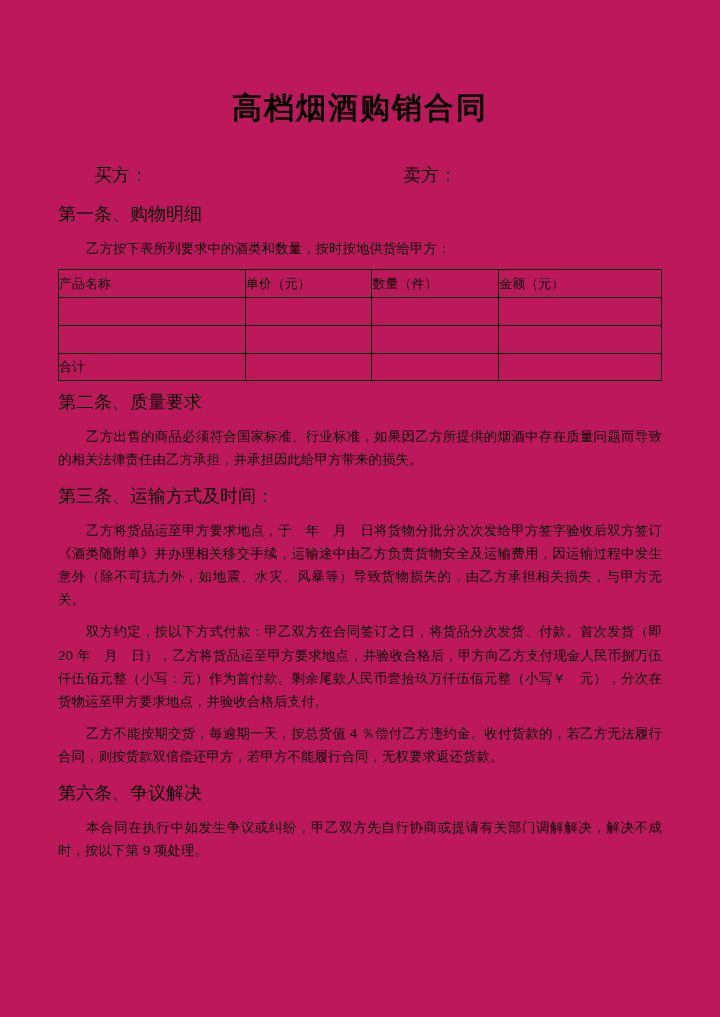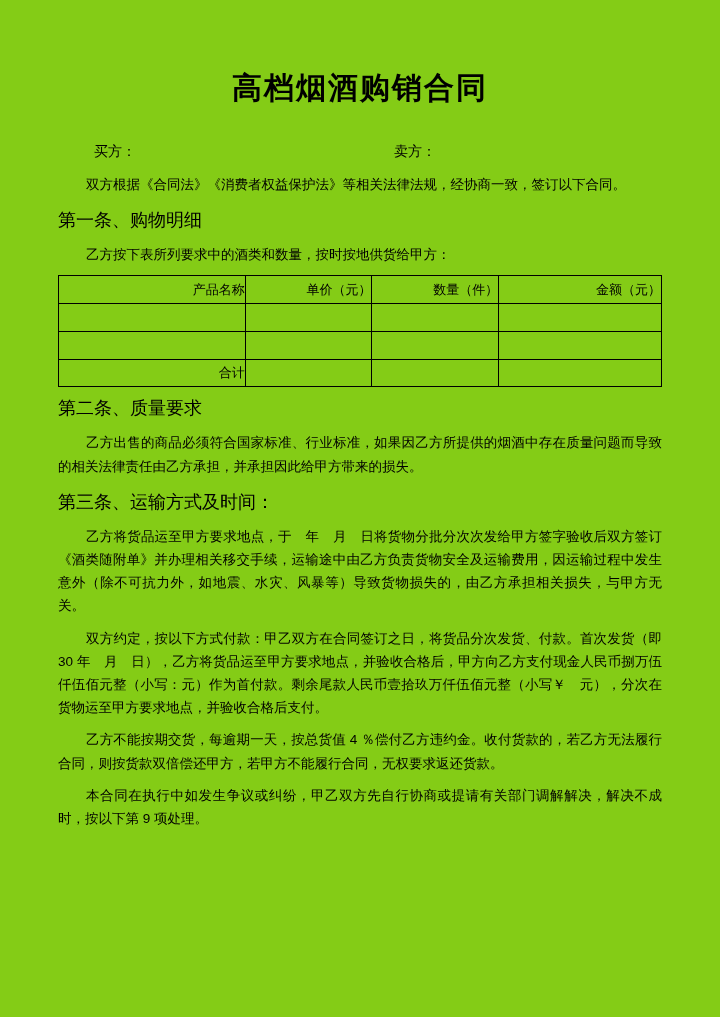--- a/index.html
+++ b/index.html
@@ -11,37 +11,38 @@
     width: 720px;
     height: 1017px;
     font-family: "Liberation Sans", sans-serif;
     color: #000000;
     overflow: hidden;
   }
   .page {
     width: 720px;
     height: 1017px;
     box-sizing: border-box;
-    padding: 40px 58px 20px 58px;
-    background: #84cc16;
+    padding: 60px 58px 20px 58px;
+    background: #be185d;
     position: relative;
   }
   .doc-title {
     text-align: center;
     font-size: 30px;
     font-weight: bold;
     letter-spacing: 2px;
     margin: 28px 0 34px 0;
     font-family: "DejaVu Sans", "Liberation Sans", sans-serif;
   }
   .party-row {
     display: flex;
-    font-size: 14px;
+    font-size: 18px;
     margin: 0 0 12px 0;
     padding-left: 36px;
+    gap: 9px;
   }
   .party-buyer { width: 300px; }
   .party-seller { }
   p.para {
     font-size: 13.5px;
     line-height: 1.72;
     margin: 0 0 9px 0;
     text-align: justify;
   }
   p.indent {
@@ -56,44 +57,43 @@
     width: 100%;
     border-collapse: collapse;
     margin: 4px 0 6px 0;
     table-layout: fixed;
   }
   table.goods td, table.goods th {
     border: 1px solid #000;
     height: 26px;
     font-size: 13px;
     font-weight: normal;
-    text-align: right;
+    text-align: left;
     padding: 0;
   }
   table.goods tr.hdr td { height: 27px; }
   table.goods tr.empty td { height: 27px; }
-  table.goods td.total-label { text-align: right; }
+  table.goods td.total-label { text-align: left; }
   .col1 { width: 31%; }
   .col2 { width: 21%; }
   .col3 { width: 21%; }
   .col4 { width: 27%; }
 </style>
 </head>
 <body>
 
 <div class="page">
 
   <h1 class="doc-title">高档烟酒购销合同</h1>
 
   <div class="party-row">
     <div class="party-buyer">买方：</div>
     <div class="party-seller">卖方：</div>
   </div>
 
-  <p class="para indent">双方根据《合同法》《消费者权益保护法》等相关法律法规，经协商一致，签订以下合同。</p>
 
   <p class="heading">第一条、购物明细</p>
   <p class="para indent">乙方按下表所列要求中的酒类和数量，按时按地供货给甲方：</p>
 
   <table class="goods">
     <tbody>
       <tr class="hdr">
         <td class="col1">产品名称</td>
         <td class="col2">单价（元）</td>
         <td class="col3">数量（件）</td>
@@ -119,19 +119,20 @@
       </tr>
     </tbody>
   </table>
 
   <p class="heading">第二条、质量要求</p>
   <p class="para indent">乙方出售的商品必须符合国家标准、行业标准，如果因乙方所提供的烟酒中存在质量问题而导致的相关法律责任由乙方承担，并承担因此给甲方带来的损失。</p>
 
   <p class="heading">第三条、运输方式及时间：</p>
   <p class="para indent">乙方将货品运至甲方要求地点，于　年　月　日将货物分批分次次发给甲方签字验收后双方签订《酒类随附单》并办理相关移交手续，运输途中由乙方负责货物安全及运输费用，因运输过程中发生意外（除不可抗力外，如地震、水灾、风暴等）导致货物损失的，由乙方承担相关损失，与甲方无关。</p>
 
-  <p class="para indent">双方约定，按以下方式付款：甲乙双方在合同签订之日，将货品分次发货、付款。首次发货（即 30 年　月　日），乙方将货品运至甲方要求地点，并验收合格后，甲方向乙方支付现金人民币捌万伍仟伍佰元整（小写：元）作为首付款。剩余尾款人民币壹拾玖万仟伍佰元整（小写￥　元），分次在货物运至甲方要求地点，并验收合格后支付。</p>
+  <p class="para indent">双方约定，按以下方式付款：甲乙双方在合同签订之日，将货品分次发货、付款。首次发货（即 20 年　月　日），乙方将货品运至甲方要求地点，并验收合格后，甲方向乙方支付现金人民币捌万伍仟伍佰元整（小写：元）作为首付款。剩余尾款人民币壹拾玖万仟伍佰元整（小写￥　元），分次在货物运至甲方要求地点，并验收合格后支付。</p>
 
   <p class="para indent">乙方不能按期交货，每逾期一天，按总货值 4 ％偿付乙方违约金。收付货款的，若乙方无法履行合同，则按货款双倍偿还甲方，若甲方不能履行合同，无权要求返还货款。</p>
 
+  <p class="heading">第六条、争议解决</p>
   <p class="para indent">本合同在执行中如发生争议或纠纷，甲乙双方先自行协商或提请有关部门调解解决，解决不成时，按以下第 9 项处理。</p>
 
 </div>
 
 </body></html>

